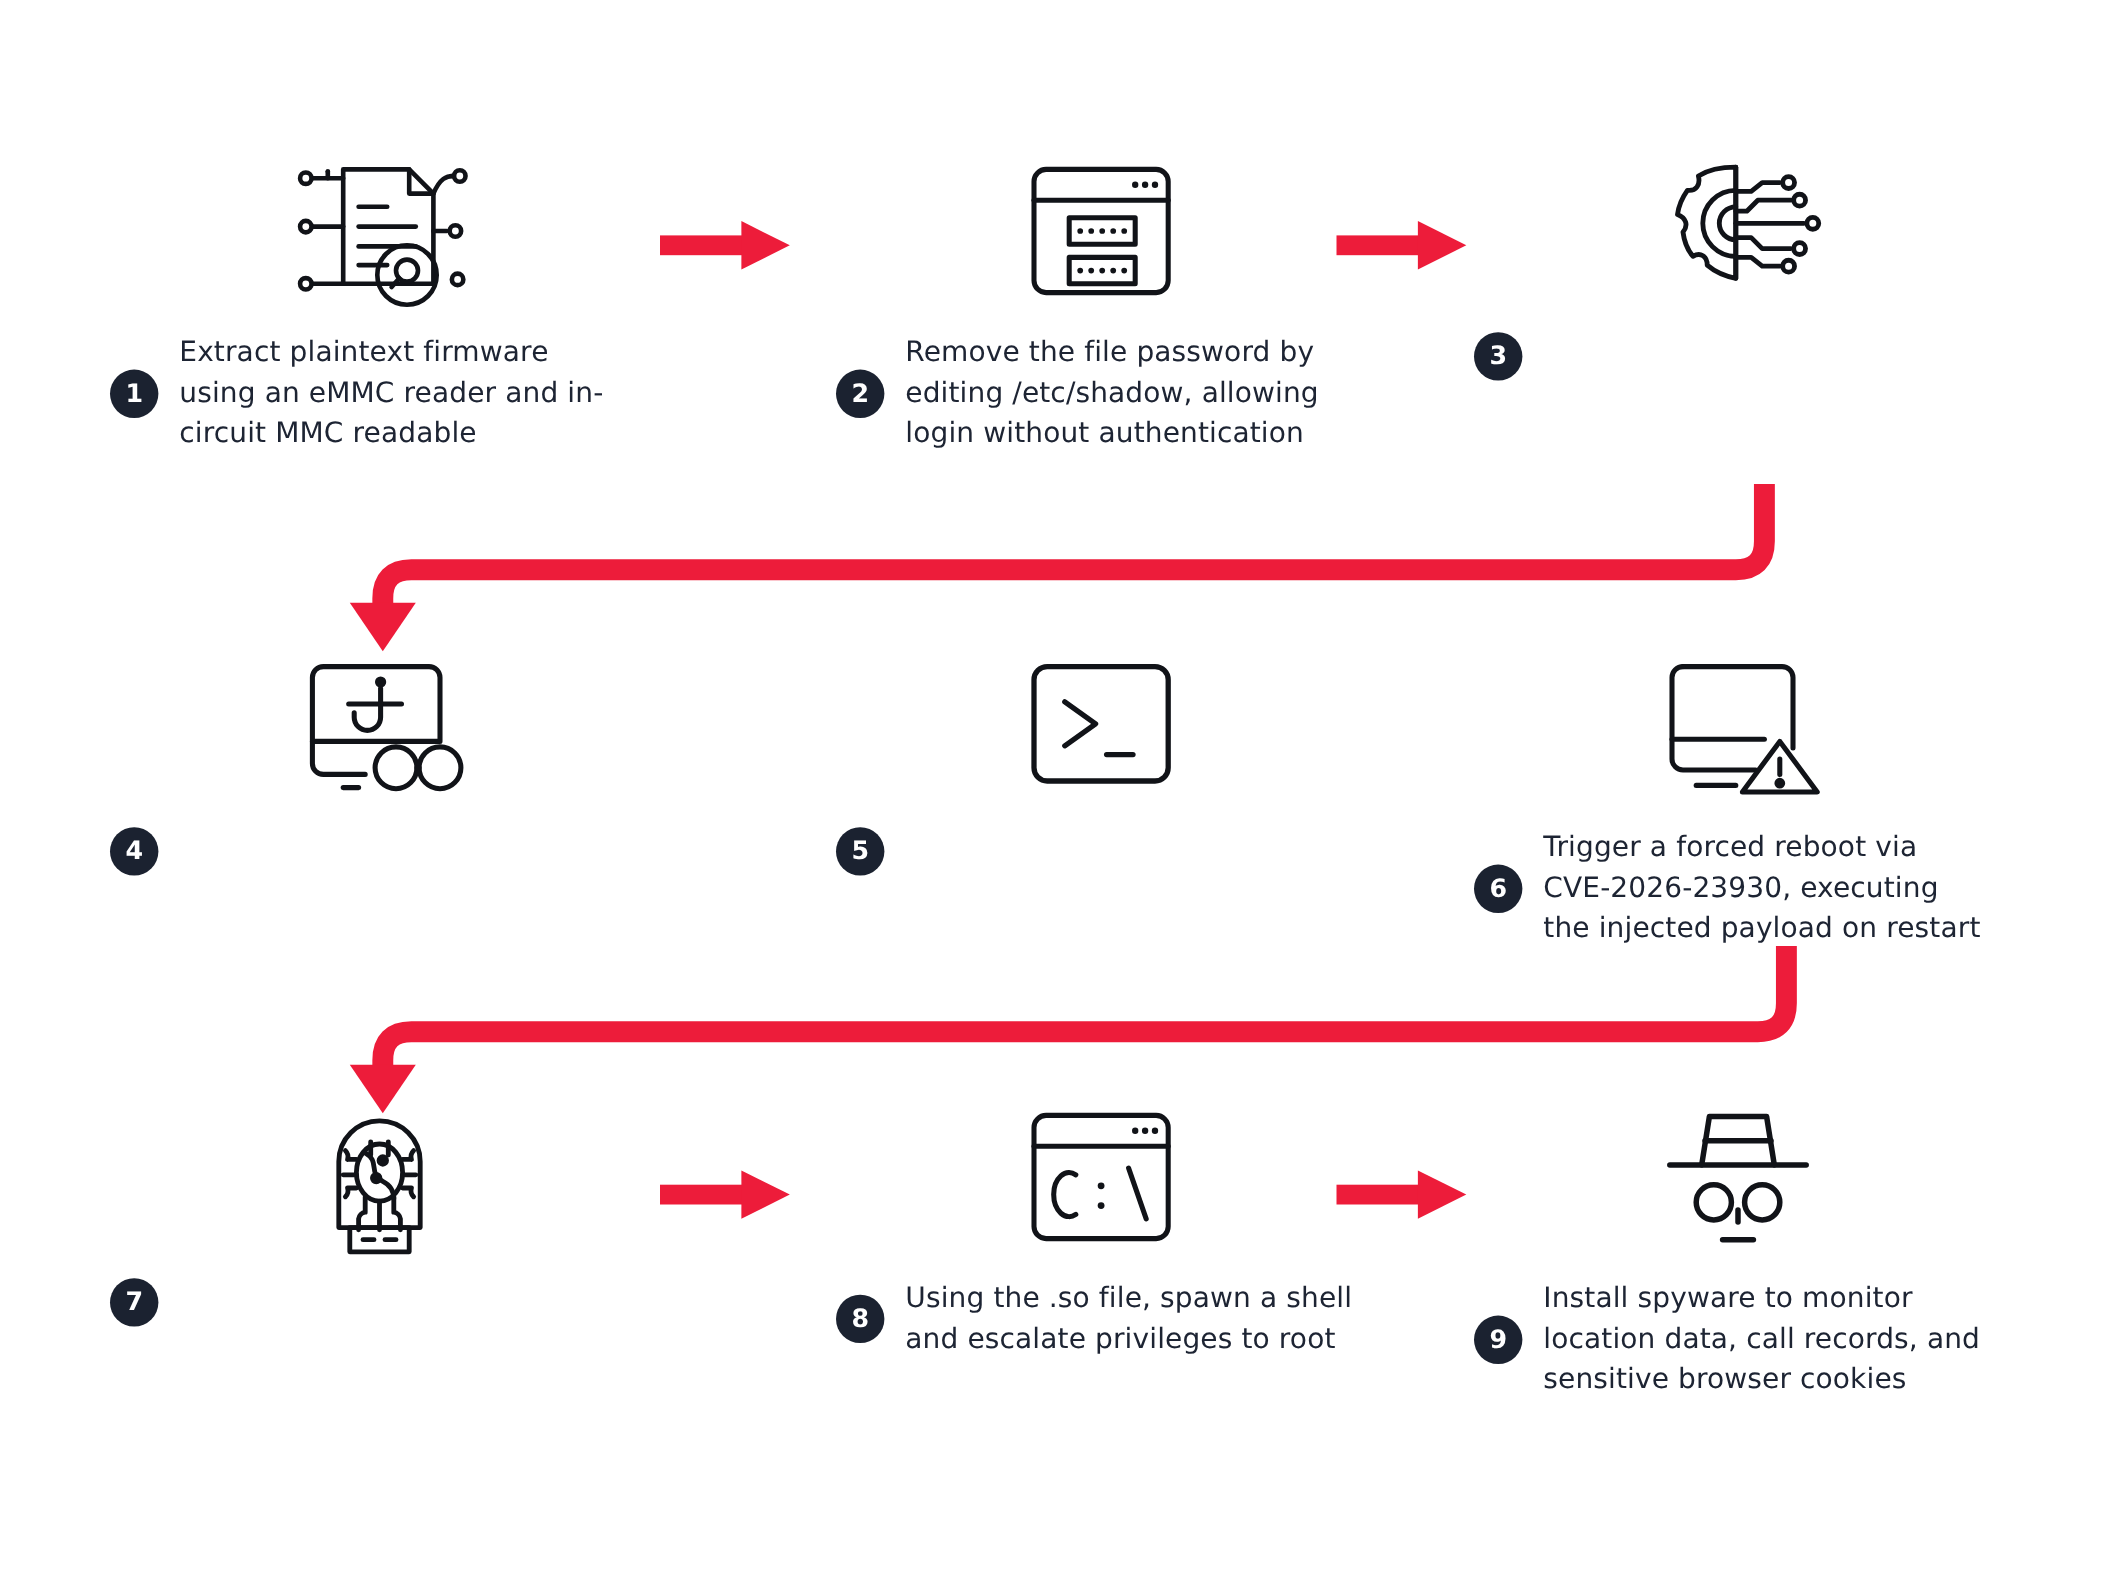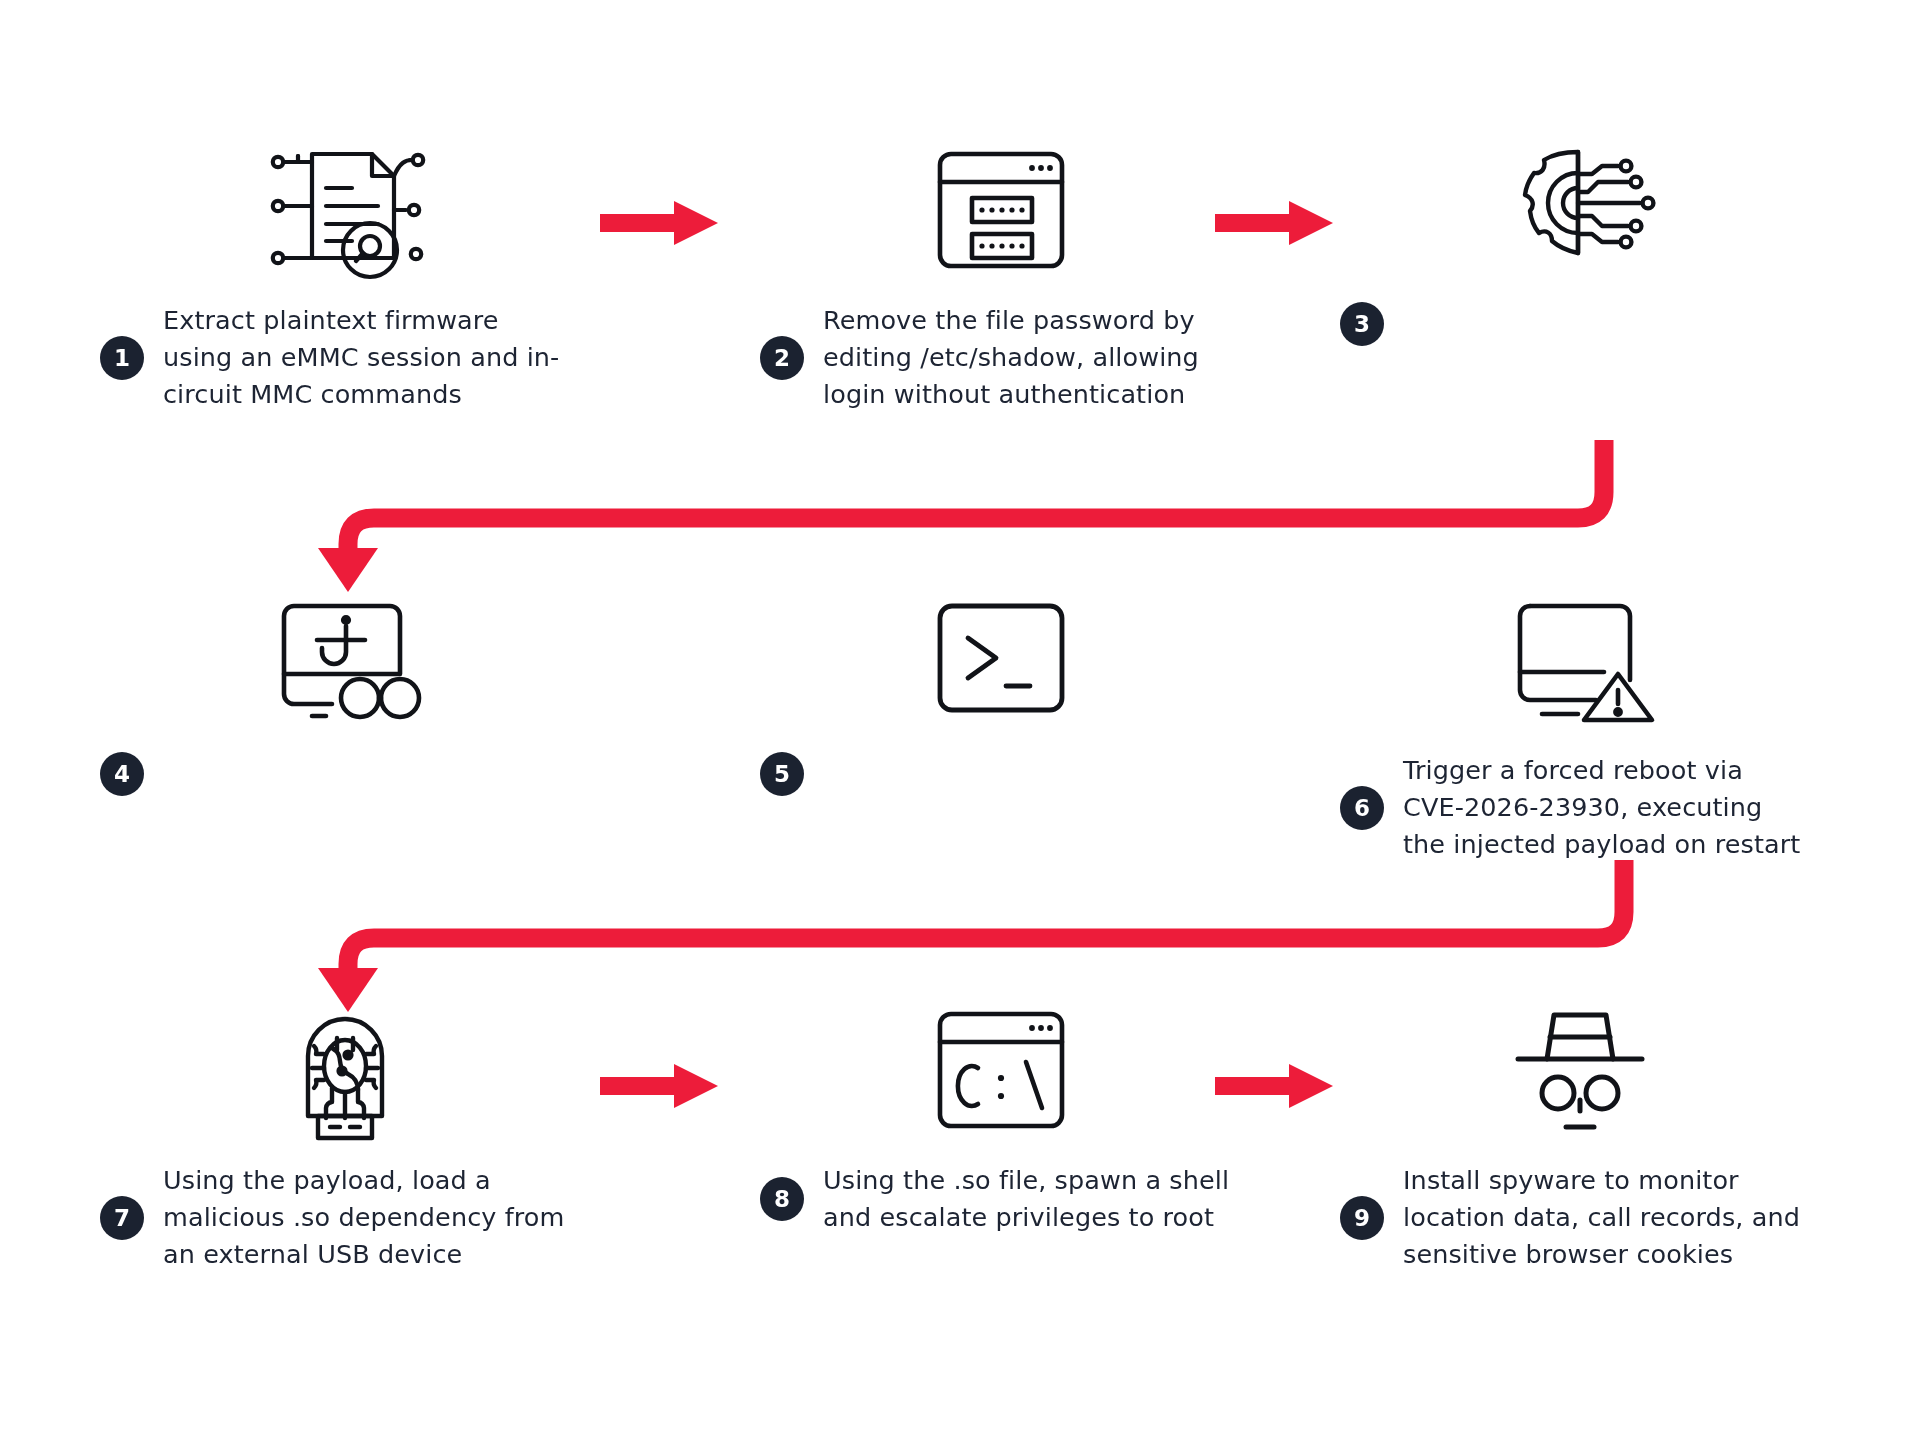--- a/index.html
+++ b/index.html
@@ -127,21 +127,21 @@
             <circle cx="156" cy="114" r="5.2"></circle>
 
             <circle cx="110" cy="110" r="27"></circle>
             <circle cx="110" cy="106" r="10"></circle>
             <line x1="103" y1="113" x2="96" y2="121"></line>
           </g>
         </svg>
       </div>
       <div class="step-body">
         <div class="badge">1</div>
-        <div class="step-text">Extract plaintext firmware using an eMMC session and in-circuit MMC commands</div>
+        <div class="step-text">Extract plaintext firmware using an eMMC reader and in-circuit MMC readable</div>
       </div>
     </div>
 
     <div class="step col-2">
       <div class="step-icon align-left">
         <svg width="160" height="140" viewBox="0 0 160 140">
           <g fill="none" stroke="#111318" stroke-width="4.6" stroke-linecap="round" stroke-linejoin="round">
             <rect x="20" y="14" width="122" height="112" rx="11"></rect>
             <line x1="20" y1="42" x2="142" y2="42"></line>
             <rect x="52" y="58" width="60" height="24"></rect>
@@ -327,21 +327,20 @@
             <path d="M68 90 V104 M68 104 A7 7 0 0 1 74 110 V120"></path>
 
             <path d="M42 50 C 56 58, 44 68, 58 76 C 66 80, 68 86, 68 92"></path>
             <circle cx="58" cy="57" r="3.4" fill="#111318"></circle>
             <circle cx="52" cy="73" r="3.4" fill="#111318"></circle>
           </g>
         </svg>
       </div>
       <div class="step-body">
         <div class="badge">7</div>
-        <div class="step-text">Using the payload, load a malicious .so dependency from an external USB device</div>
       </div>
     </div>
 
     <div class="step col-2">
       <div class="step-icon align-left">
         <svg width="160" height="140" viewBox="0 0 160 140">
           <g fill="none" stroke="#111318" stroke-width="4.6" stroke-linecap="round" stroke-linejoin="round">
             <rect x="20" y="14" width="122" height="112" rx="11"></rect>
             <line x1="20" y1="42" x2="142" y2="42"></line>
 

